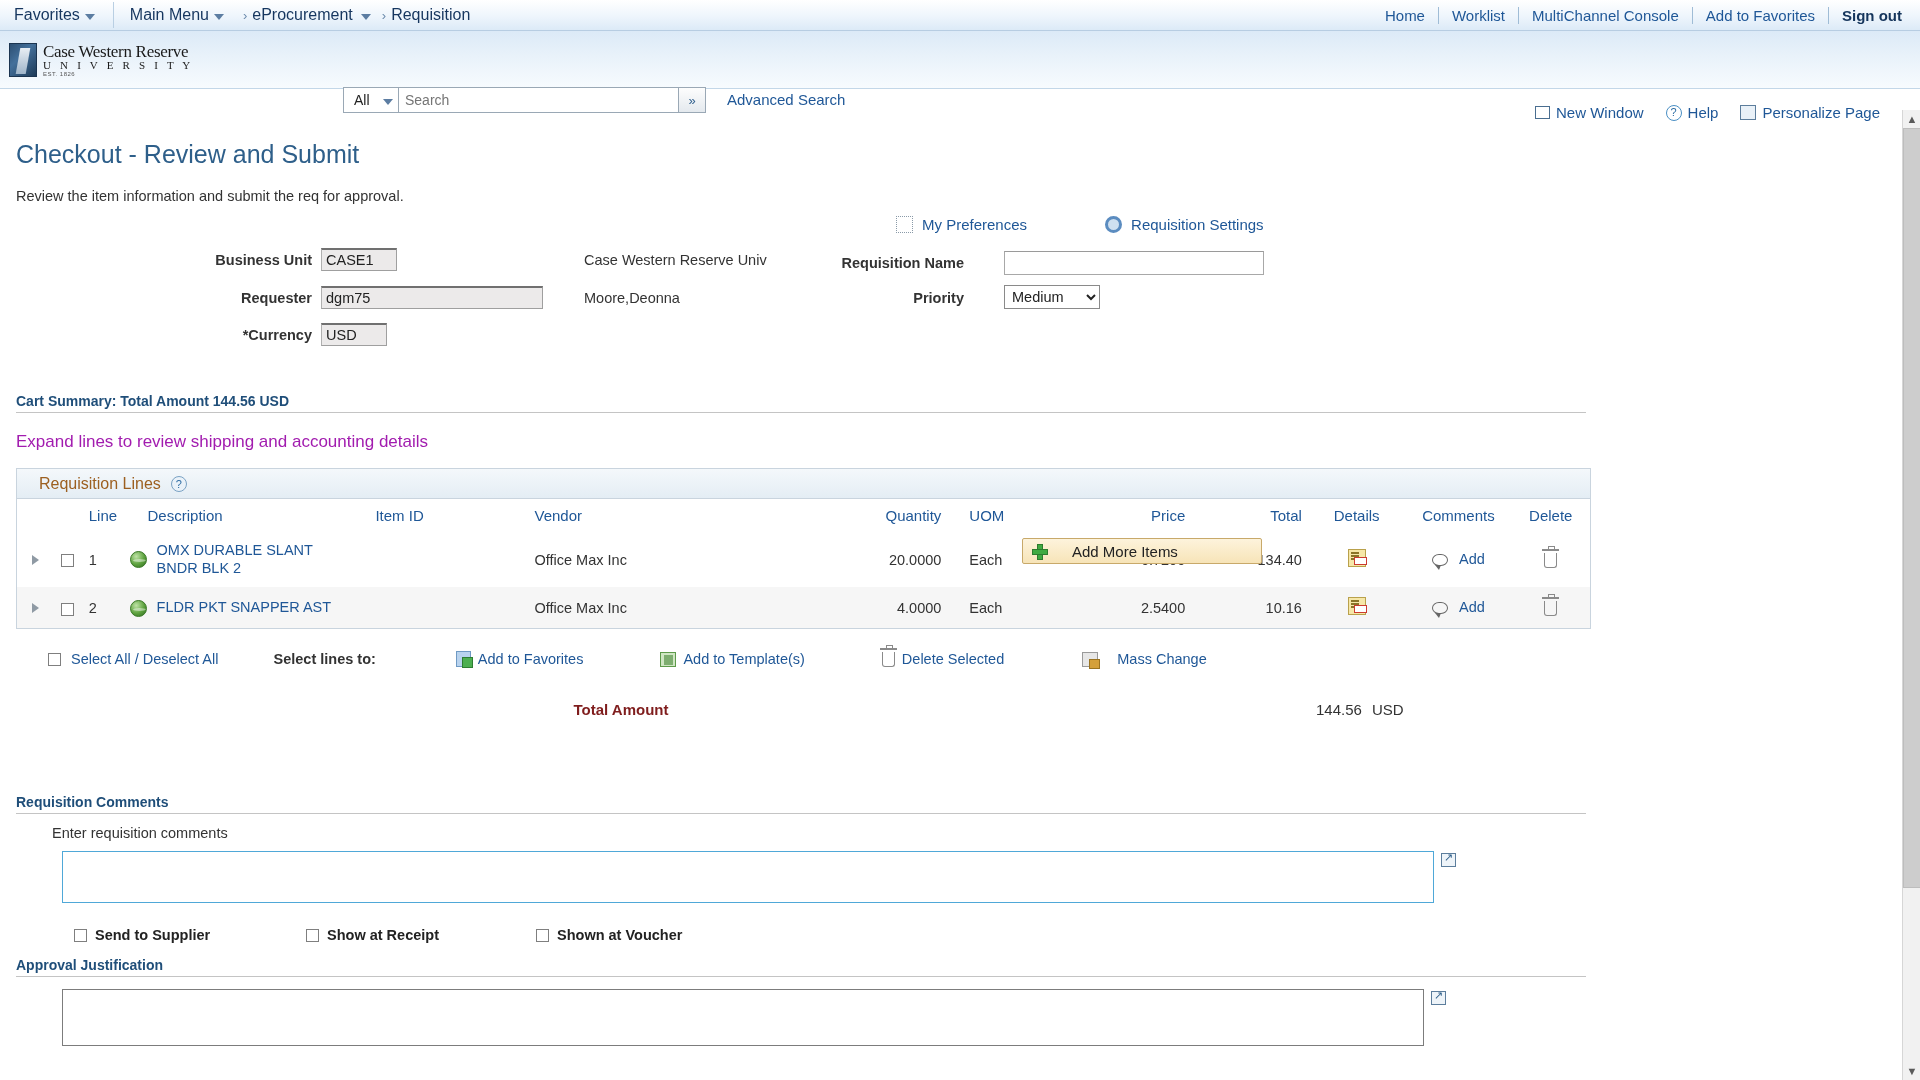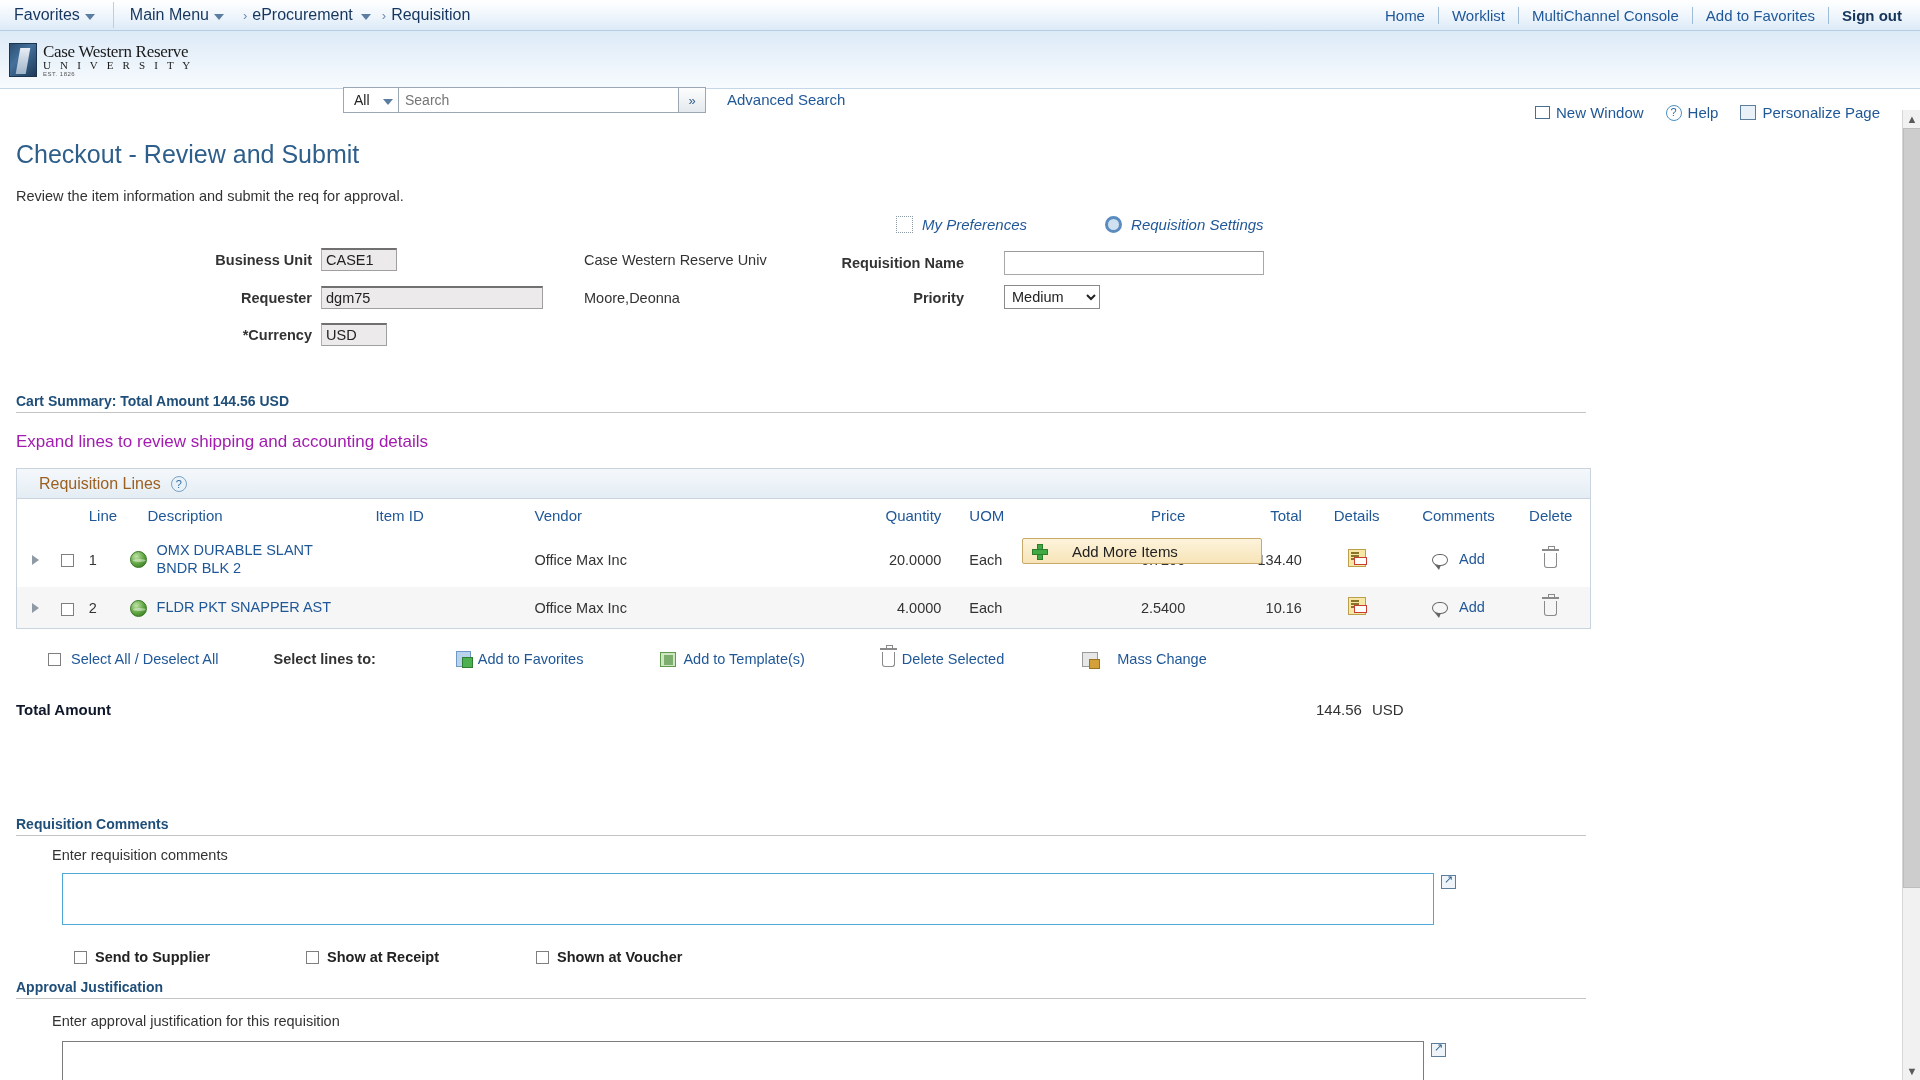--- a/index.html
+++ b/index.html
@@ -98,21 +98,21 @@
   }
   .util { display: flex; align-items: center; gap: 6px; color:#1f5797; text-decoration:none;}
 
   
   .content { position: absolute; left: 0; top: 128px; width: 1900px; padding: 0 16px; }
 
   .page-title { font-size: 25px; color: #2e5f8a; margin: 12px 0 0 0; font-weight: normal; }
   .page-sub { font-size: 14.5px; color: #333; margin-top: 19px; }
 
   .pref-row { display:flex; gap: 78px; margin: 12px 0 0 880px; font-size: 15px; }
-  .pref-link { display:flex; align-items:center; gap:9px; color:#1f5797; text-decoration:none;font-style:italic;}
+  .pref-link { display:flex; align-items:center; gap:9px; color:#1f5797; text-decoration:none;}
 
   .sect-head {
     font-size: 14px; font-weight: bold; color: #1f4e79;
     margin-top: 14px; position: relative; padding-bottom: 3px;
   }
   .sect-head:after {
     content:""; position:absolute; left:0; bottom:0; height:1px;
     background:#c4c4c4; width: 1570px;
   }
   .sect-head span.label { background:#fff; padding-right:6px; position: relative; z-index: 1; }
@@ -215,24 +215,24 @@
   .plus-ico:before{content:"";position:absolute;left:5px;top:0;width:4px;height:14px;background:#3faa41;border:1px solid #2c7d2e;}
   .plus-ico:after{content:"";position:absolute;left:0;top:5px;width:14px;height:4px;background:#3faa41;border:1px solid #2c7d2e;}
   .fav-ico{width:15px;height:16px;display:inline-block;position:relative;background:#b9d3ee;border:1px solid #6f9ac4;}
   .fav-ico:after{content:"";position:absolute;right:-3px;bottom:-2px;width:9px;height:9px;background:#4caf50;border:1px solid #2e7d32;}
   .tmpl-ico{width:16px;height:15px;display:inline-block;position:relative;background:#cfe6c3;border:1px solid #5d9a4a;}
   .tmpl-ico:after{content:"";position:absolute;left:3px;top:2px;width:9px;height:10px;background:#3b7d2a;opacity:.55;}
   .mass-ico{width:16px;height:15px;display:inline-block;position:relative;background:#e7e7e7;border:1px solid #9a9a9a;}
   .mass-ico:after{content:"";position:absolute;left:6px;top:6px;width:9px;height:8px;background:#d4a03a;border:1px solid #9a7320;}
 
   .total-row { display:flex; align-items:center; margin-top: 34px; font-size:15px; }
-  .total-lbl { font-weight:bold; color:#0f172a; width: 1210px; text-align:left; }
+  .total-lbl { font-weight:bold; color:#7f1d1d; width: 1210px; text-align:center; }
   .total-val { margin-left: 90px; color:#333; }
 
-  .comments-head { font-size:14px; font-weight:bold; color:#1f4e79; margin-top:98px; position:relative; padding-bottom:4px;}
+  .comments-head { font-size:14px; font-weight:bold; color:#1f4e79; margin-top:76px; position:relative; padding-bottom:4px;}
   .comments-head:after{content:"";position:absolute;left:0;bottom:0;height:1px;background:#c4c4c4;width:1570px;}
   .comments-head span{background:#fff;padding-right:6px;position:relative;z-index:1;}
   .field-note { font-size:14.5px; color:#333; margin: 11px 0 0 36px; }
   .ta-wrap { position:relative; margin: 10px 0 0 46px; width:1372px; }
   textarea.big {
     width:100%; height:52px; resize:none; outline:none;
     font-family:"Liberation Sans", sans-serif; font-size:14.5px; padding:4px 6px; color:#222;
   }
   textarea.blue { border:1px solid #4fa8d8; }
   textarea.gray { border:1px solid #7c7c7c; }
@@ -494,21 +494,20 @@
       </span>
       <span class="chk-item">
         <span class="chk"></span>
         <span>Shown at Voucher</span>
       </span>
     </div>
 
     <div class="comments-head" style="margin-top:14px;">
       <span>Approval Justification</span>
     </div>
-    <div class="field-note" style="margin-top:14px;">Enter approval justification for this requisition</div>
     <div class="ta-wrap" style="margin-top:12px;width:1362px;">
       <textarea class="big gray" style="height: 57px;"></textarea>
       <span class="expand-ico"></span>
     </div>
 
   </div>
 
   <div class="scrollbar">
     <div class="sb-arrow">▲</div>
     <div class="sb-thumb"></div>

